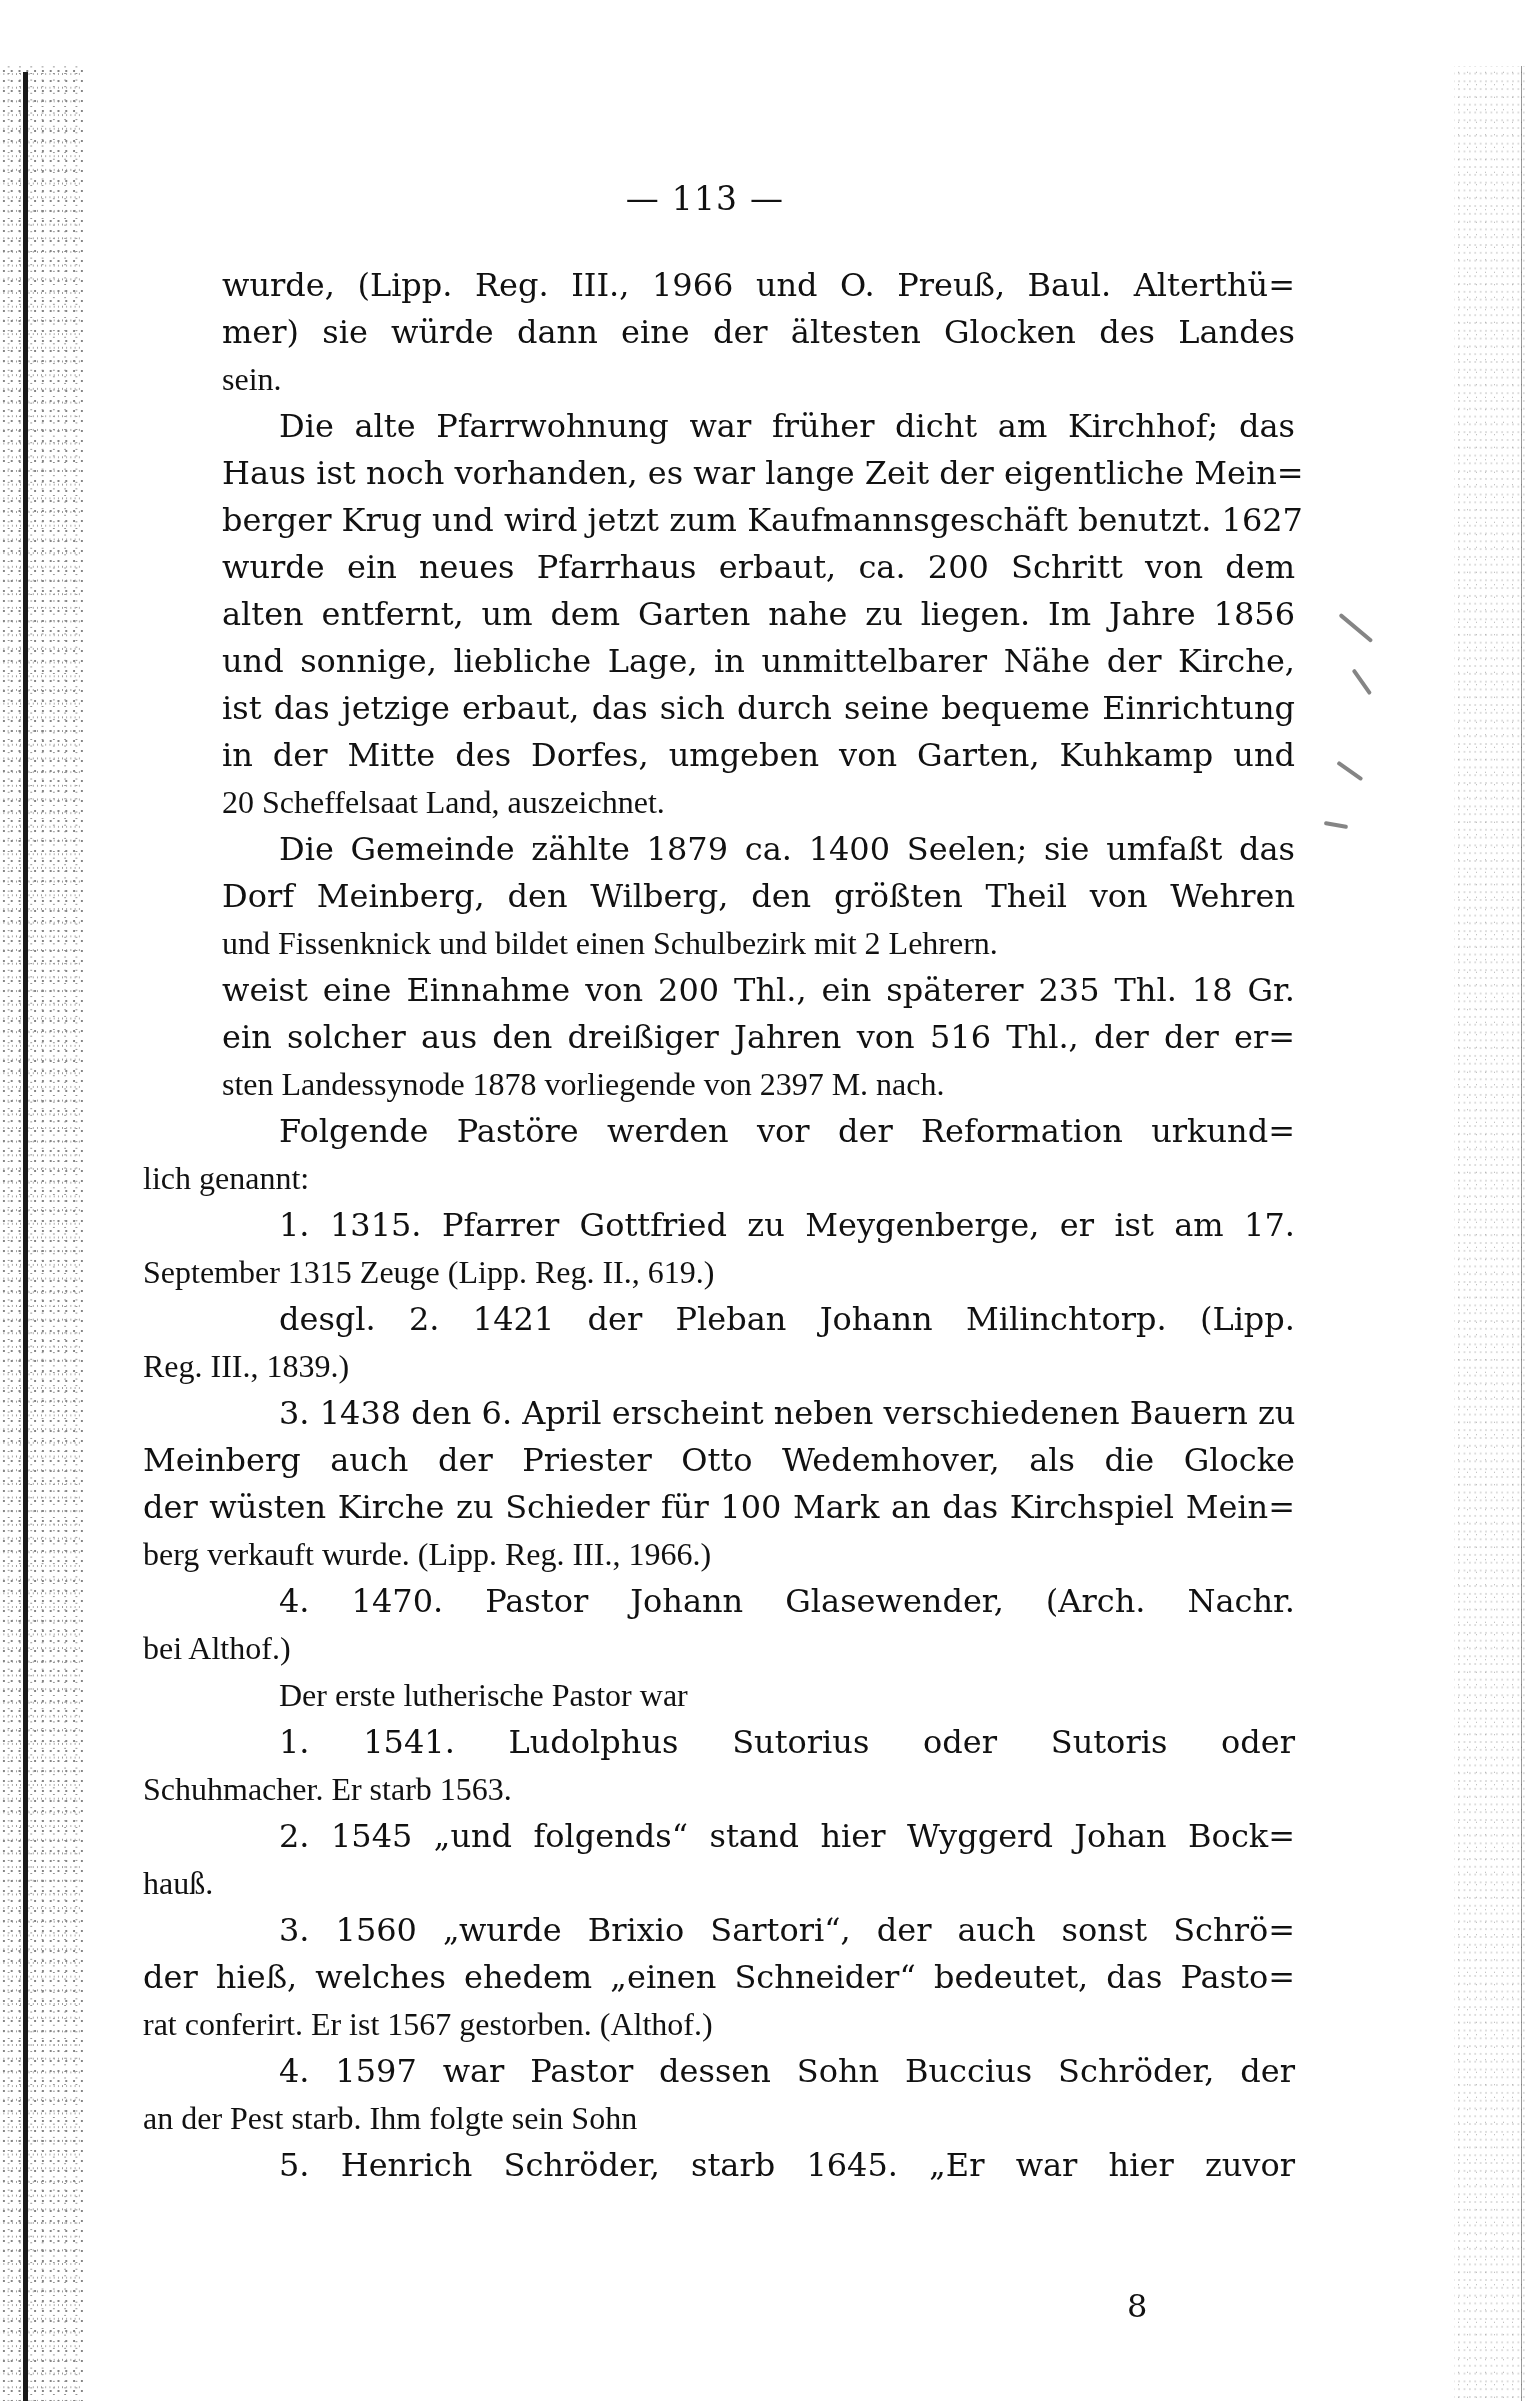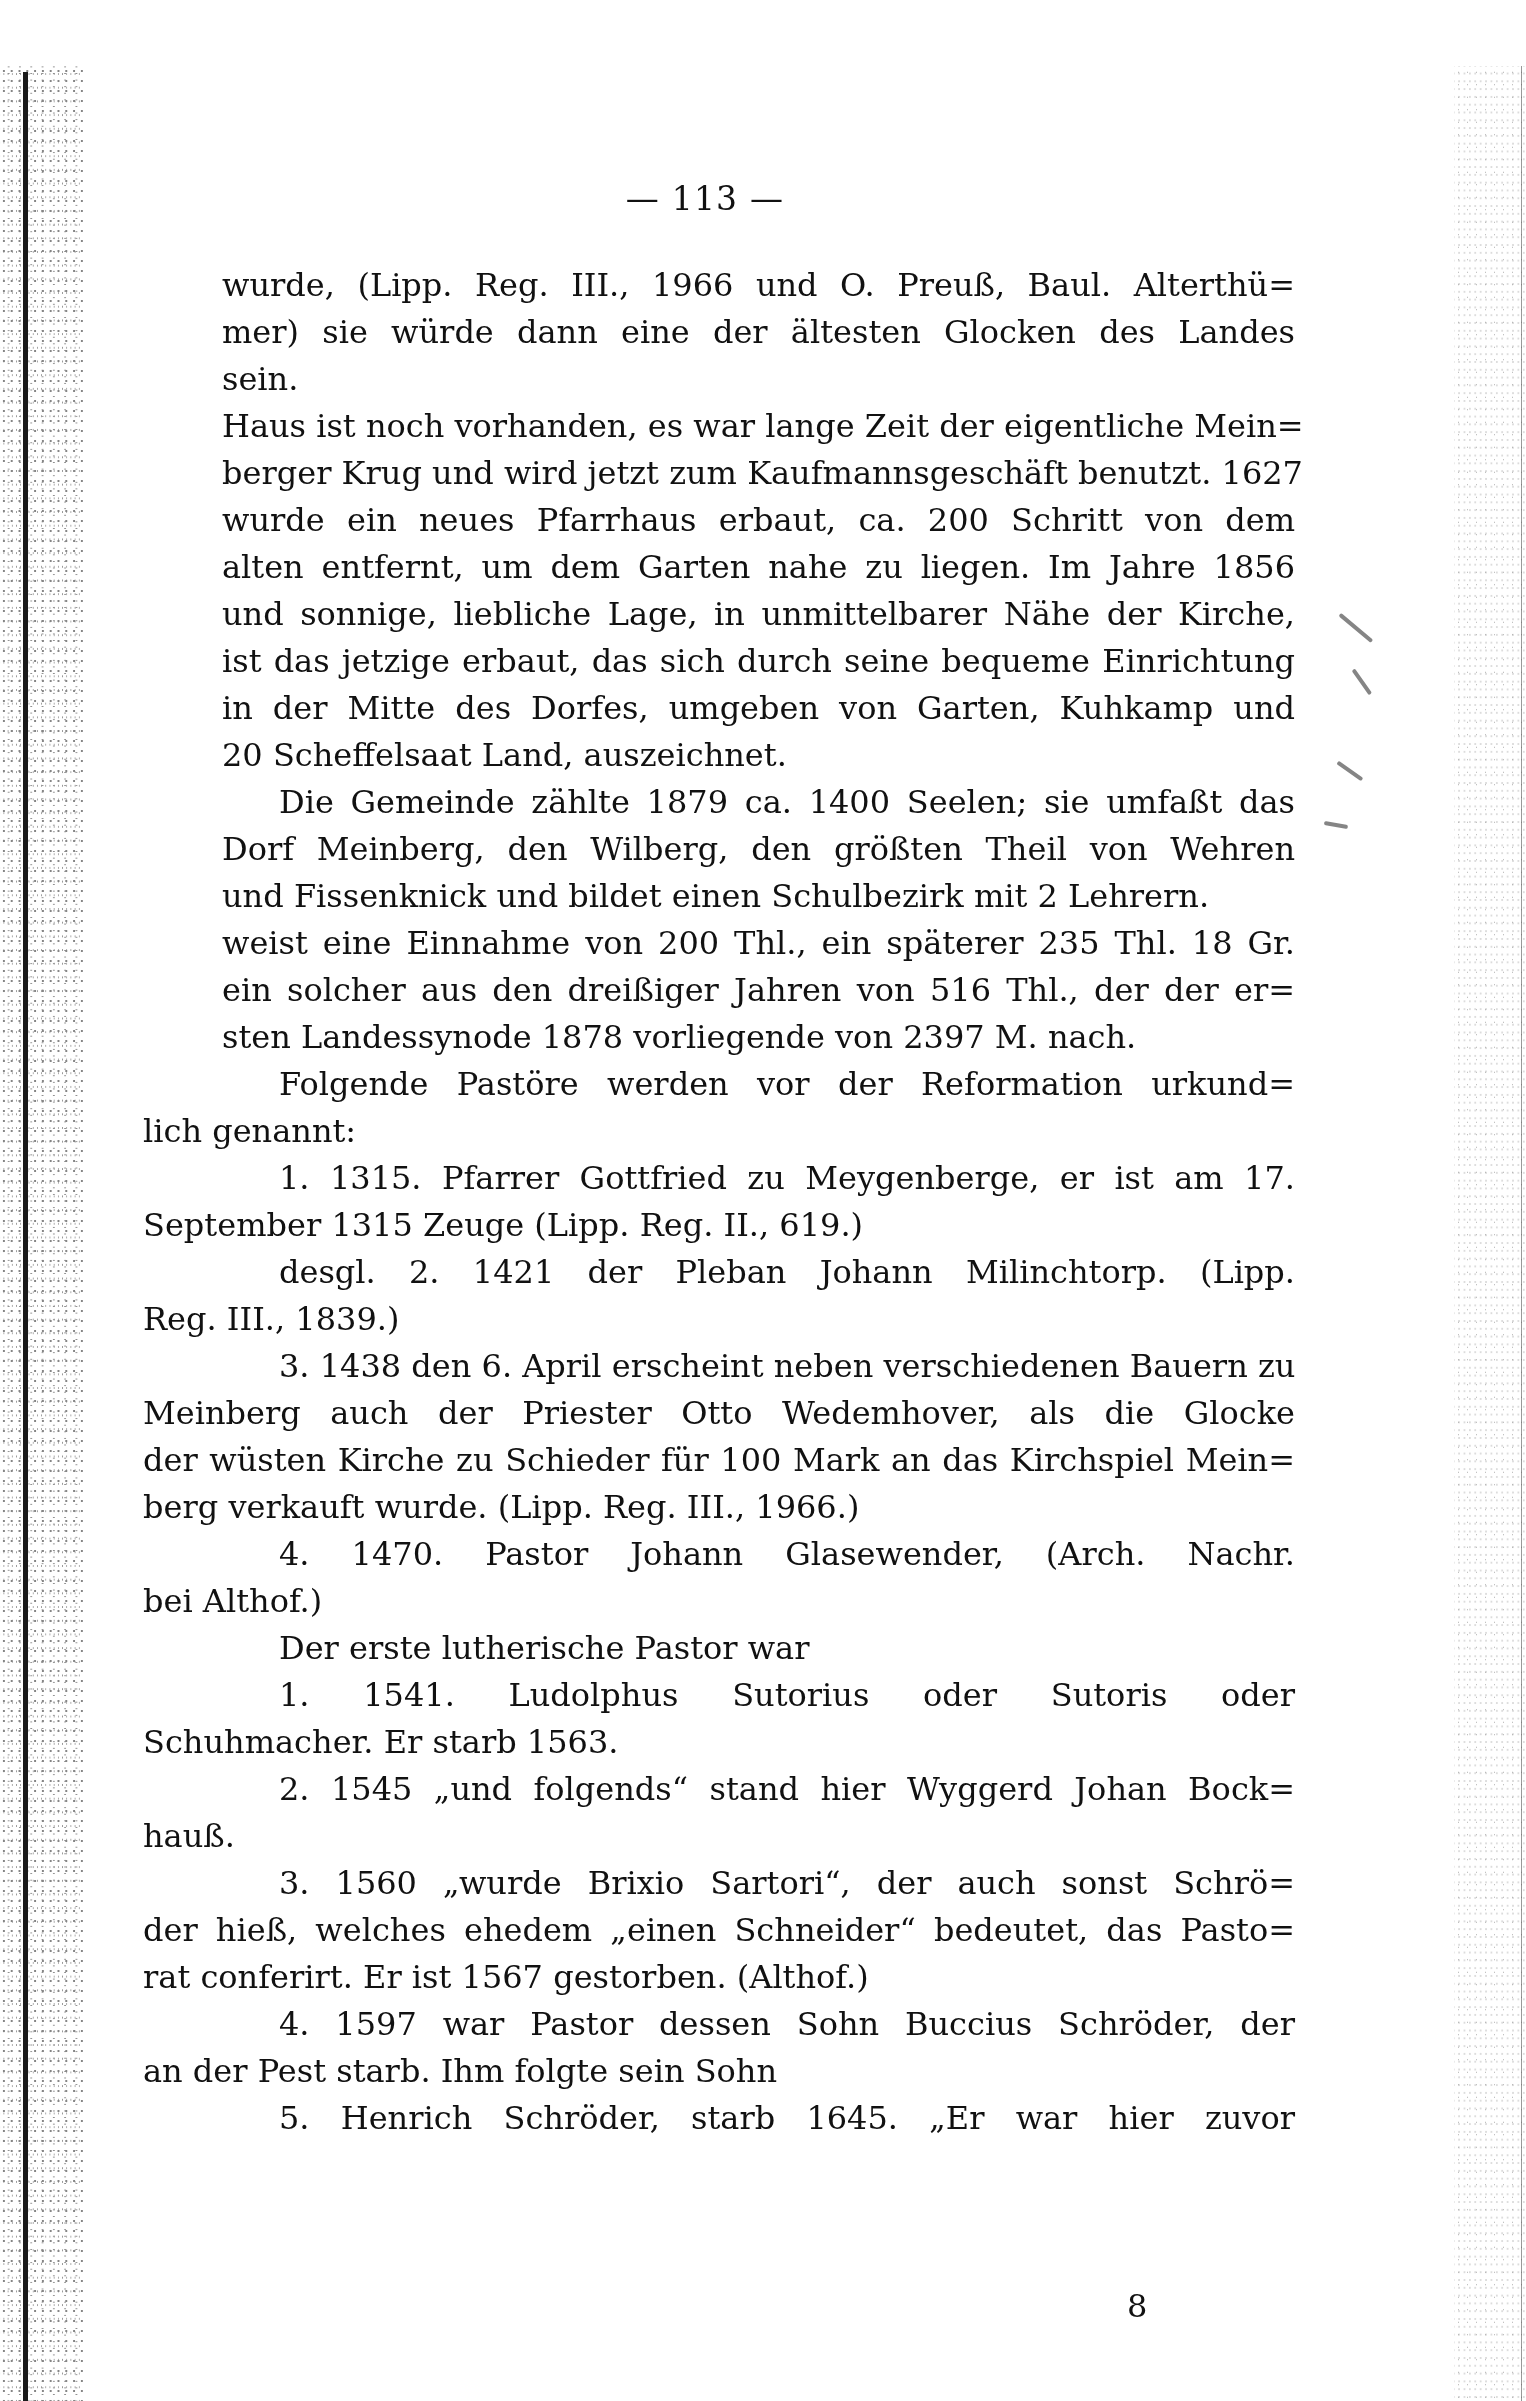--- a/index.html
+++ b/index.html
@@ -52,21 +52,21 @@
 
   
   .text-block {
     position: absolute; left: 222px; top: 262px; width: 1073px;
     font-size: 32px; line-height: 47px;
   }
   .line {
     display: block; white-space: nowrap; text-align: justify;
     text-align-last: justify; height: 47px; overflow: visible;
   }
-  .line.last { text-align-last: left; }
+  .line.last { text-align-last: left; font-family: Liberation Serif, serif; }
   .line.indent { padding-left: 57px; }
   .line.outdent { margin-left: -79px; }
 
   .signature-mark {
     position: absolute; left: 1127px; top: 2287px; font-size: 32px;
   }
 </style>
 </head>
 <body>
 
@@ -80,20 +80,21 @@
   <div class="pencil-mark" style="left:1347px;top:680px;transform:rotate(55deg);width:30px;"></div>
   <div class="pencil-mark" style="left:1335px;top:769px;transform:rotate(35deg);width:30px;"></div>
   <div class="pencil-mark" style="left:1324px;top:823px;transform:rotate(10deg);width:24px;"></div>
 
   <div class="running-head">— 113 —</div>
 
   <div class="text-block" id="text-block">
       <span class="line">wurde, (Lipp. Reg. III., 1966 und O. Preuß, Baul. Alterthü=</span>
       <span class="line">mer) sie würde dann eine der ältesten Glocken des Landes</span>
       <span class="line last">sein.</span>
+      <span class="line indent">Die alte Pfarrwohnung war früher dicht am Kirchhof; das</span>
       <span class="line">Haus ist noch vorhanden, es war lange Zeit der eigentliche Mein=</span>
       <span class="line">berger Krug und wird jetzt zum Kaufmannsgeschäft benutzt. 1627</span>
       <span class="line">wurde ein neues Pfarrhaus erbaut, ca. 200 Schritt von dem</span>
       <span class="line">alten entfernt, um dem Garten nahe zu liegen. Im Jahre 1856</span>
       <span class="line">und sonnige, liebliche Lage, in unmittelbarer Nähe der Kirche,</span>
       <span class="line">ist das jetzige erbaut, das sich durch seine bequeme Einrichtung</span>
       <span class="line">in der Mitte des Dorfes, umgeben von Garten, Kuhkamp und</span>
       <span class="line last">20 Scheffelsaat Land, auszeichnet.</span>
       <span class="line indent">Die Gemeinde zählte 1879 ca. 1400 Seelen; sie umfaßt das</span>
       <span class="line">Dorf Meinberg, den Wilberg, den größten Theil von Wehren</span>

